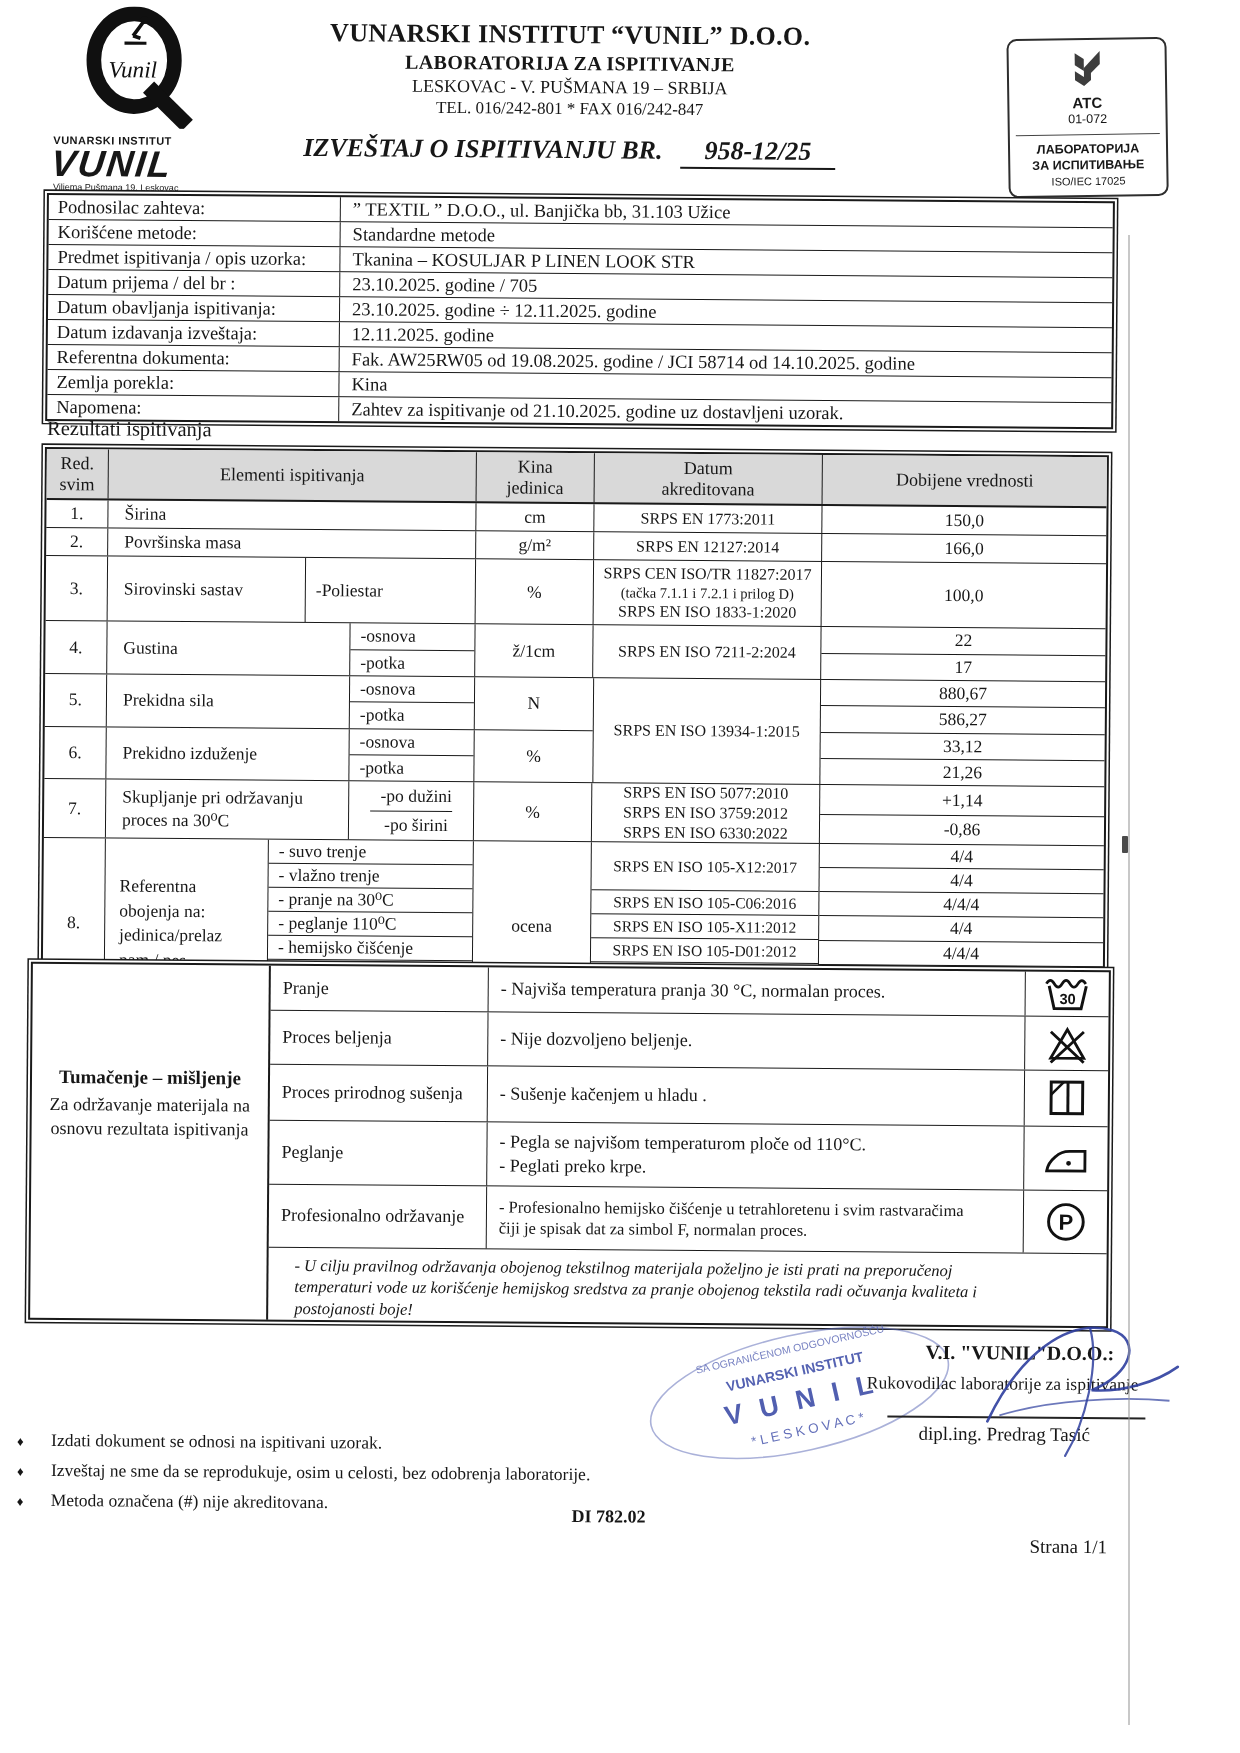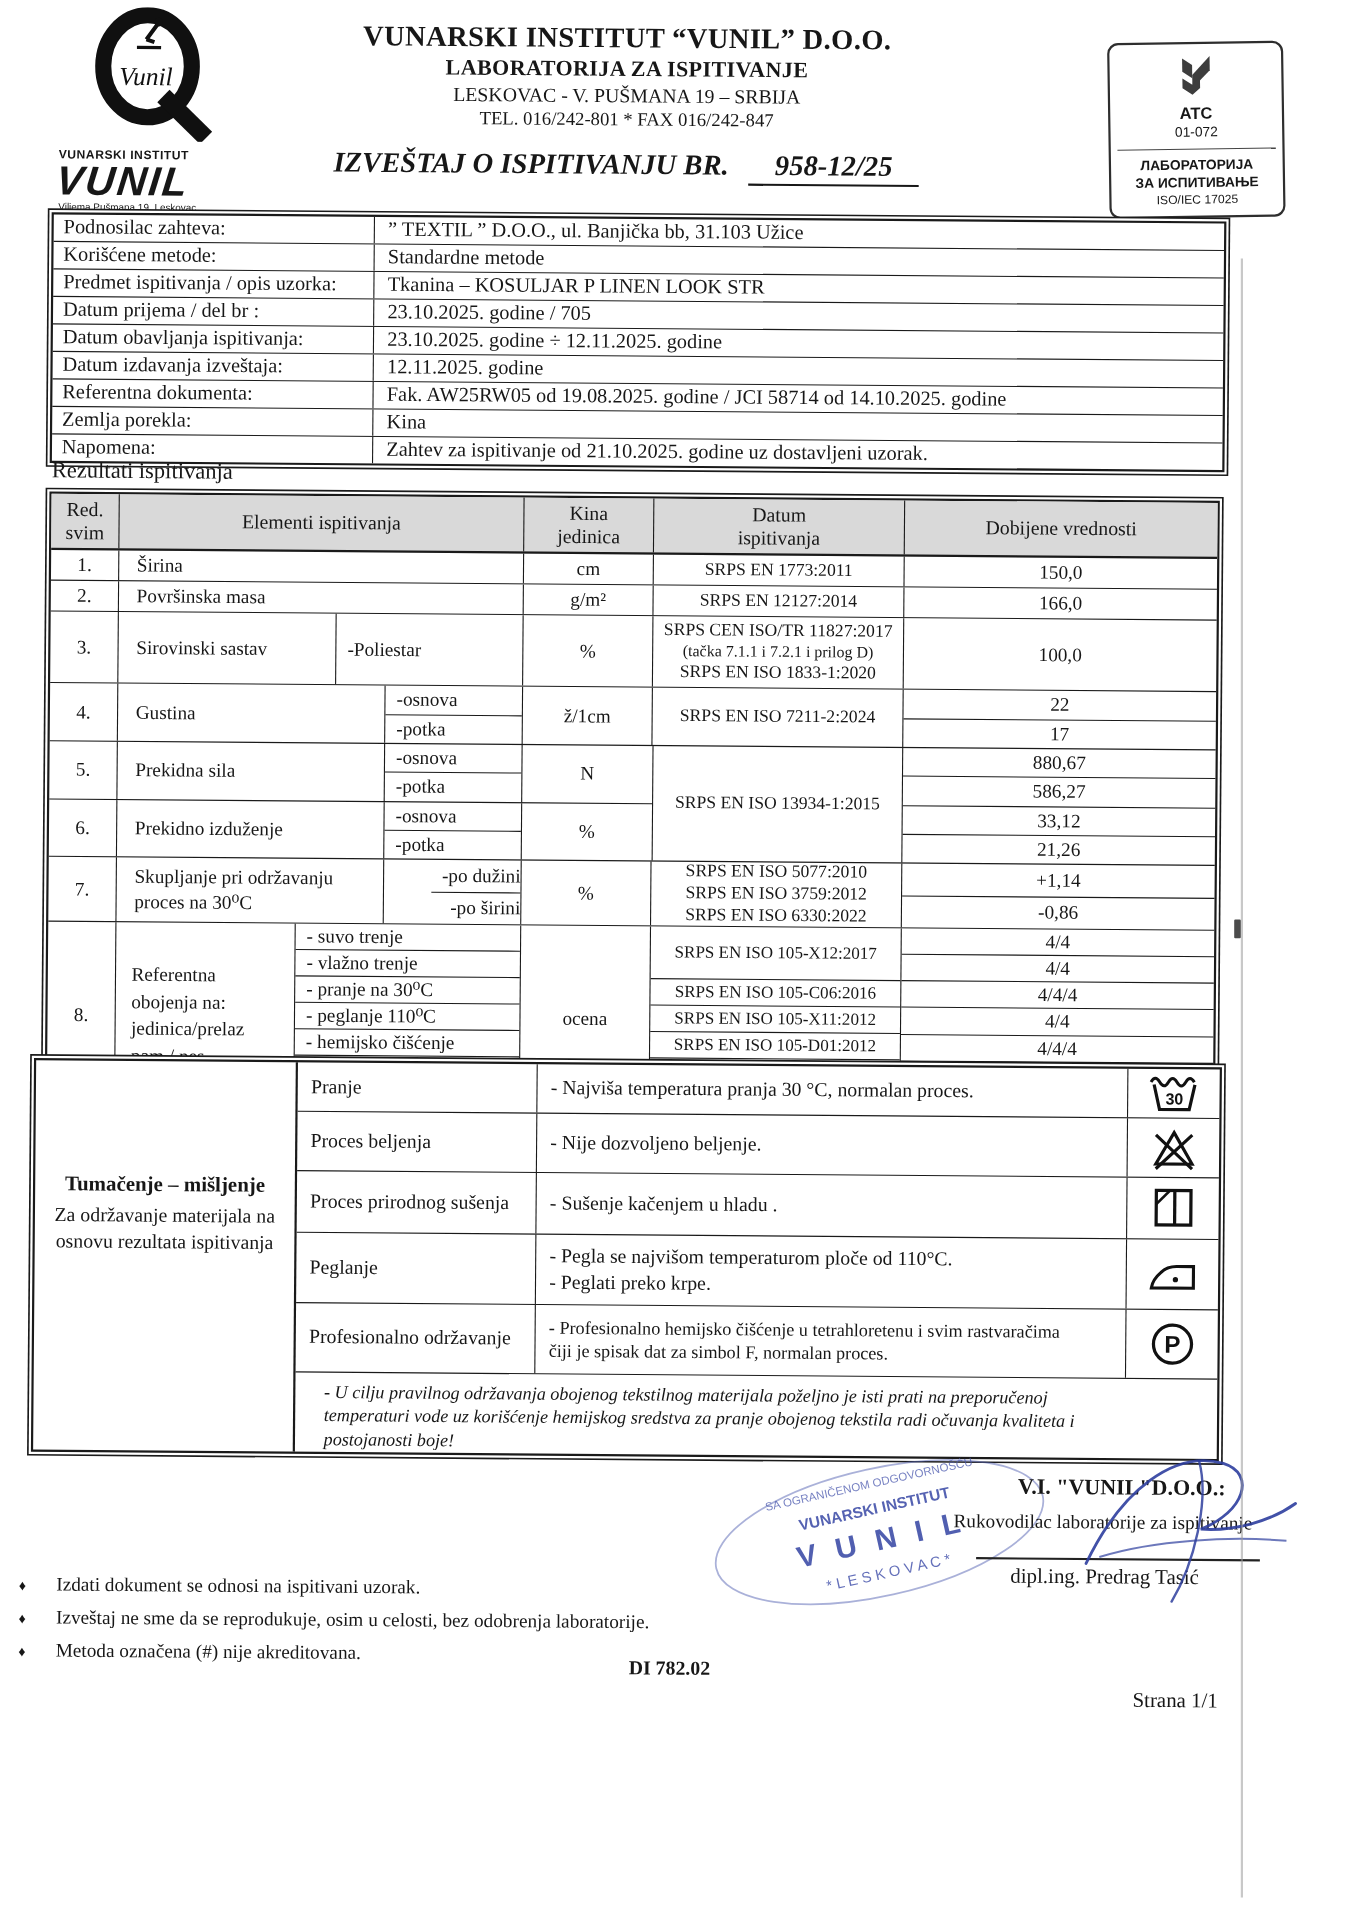--- a/index.html
+++ b/index.html
@@ -202,21 +202,21 @@
             <div>Red.</div>
             <div>svim</div>
           </div>
       <div class="c c-el">Elementi ispitivanja</div>
       <div class="c c-unit hstack">
             <div>Kina</div>
             <div>jedinica</div>
           </div>
       <div class="c c-met hstack" style="font-size:18px;">
             <div>Datum</div>
-            <div>ispitivanja</div>
+            <div>akreditovana</div>
           </div>
       <div class="c c-val">Dobijene vrednosti</div>
     </div>
 
     <div class="rrow" style="height:27px;">
       <div class="c c-num">1.</div>
       <div class="c c-el left">Širina</div>
       <div class="c c-unit">cm</div>
       <div class="c c-met">SRPS EN 1773:2011</div>
       <div class="c c-val">150,0</div>
@@ -287,21 +287,21 @@
         <div>21,26</div>
       </div>
     </div>
 
     <div class="rrow" style="height:58px;">
       <div class="c c-num">7.</div>
       <div class="c left" style="width:243px;flex-direction:column;align-items:flex-start;justify-content:center;line-height:1.3;">
         <div>Skupljanje pri održavanju</div>
         <div>proces na 30⁰C</div>
       </div>
-      <div class="stack c" style="width:125px;padding:0;align-items:flex-end;">
+      <div class="stack c" style="width:125px;padding:0;align-items:center;">
         <div class="subleft" style="flex:1;">-po dužini</div>
         <div class="subleft" style="flex:1;">-po širini</div>
       </div>
       <div class="c c-unit">%</div>
       <div class="c c-met">
         <div>SRPS EN ISO 5077:2010</div>
         <div>SRPS EN ISO 3759:2012</div>
         <div>SRPS EN ISO 6330:2022</div>
       </div>
       <div class="valstack">

